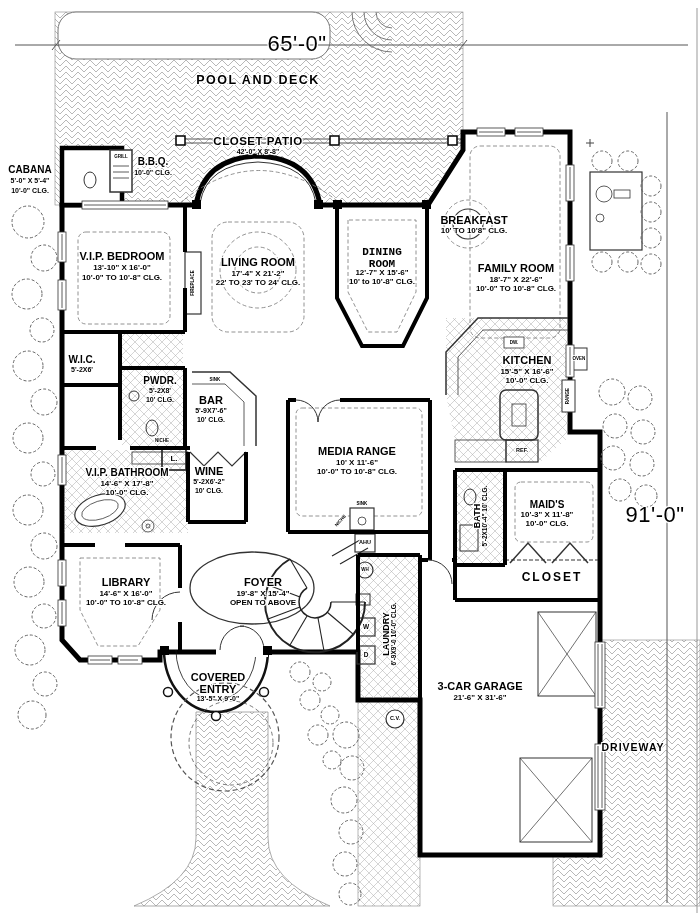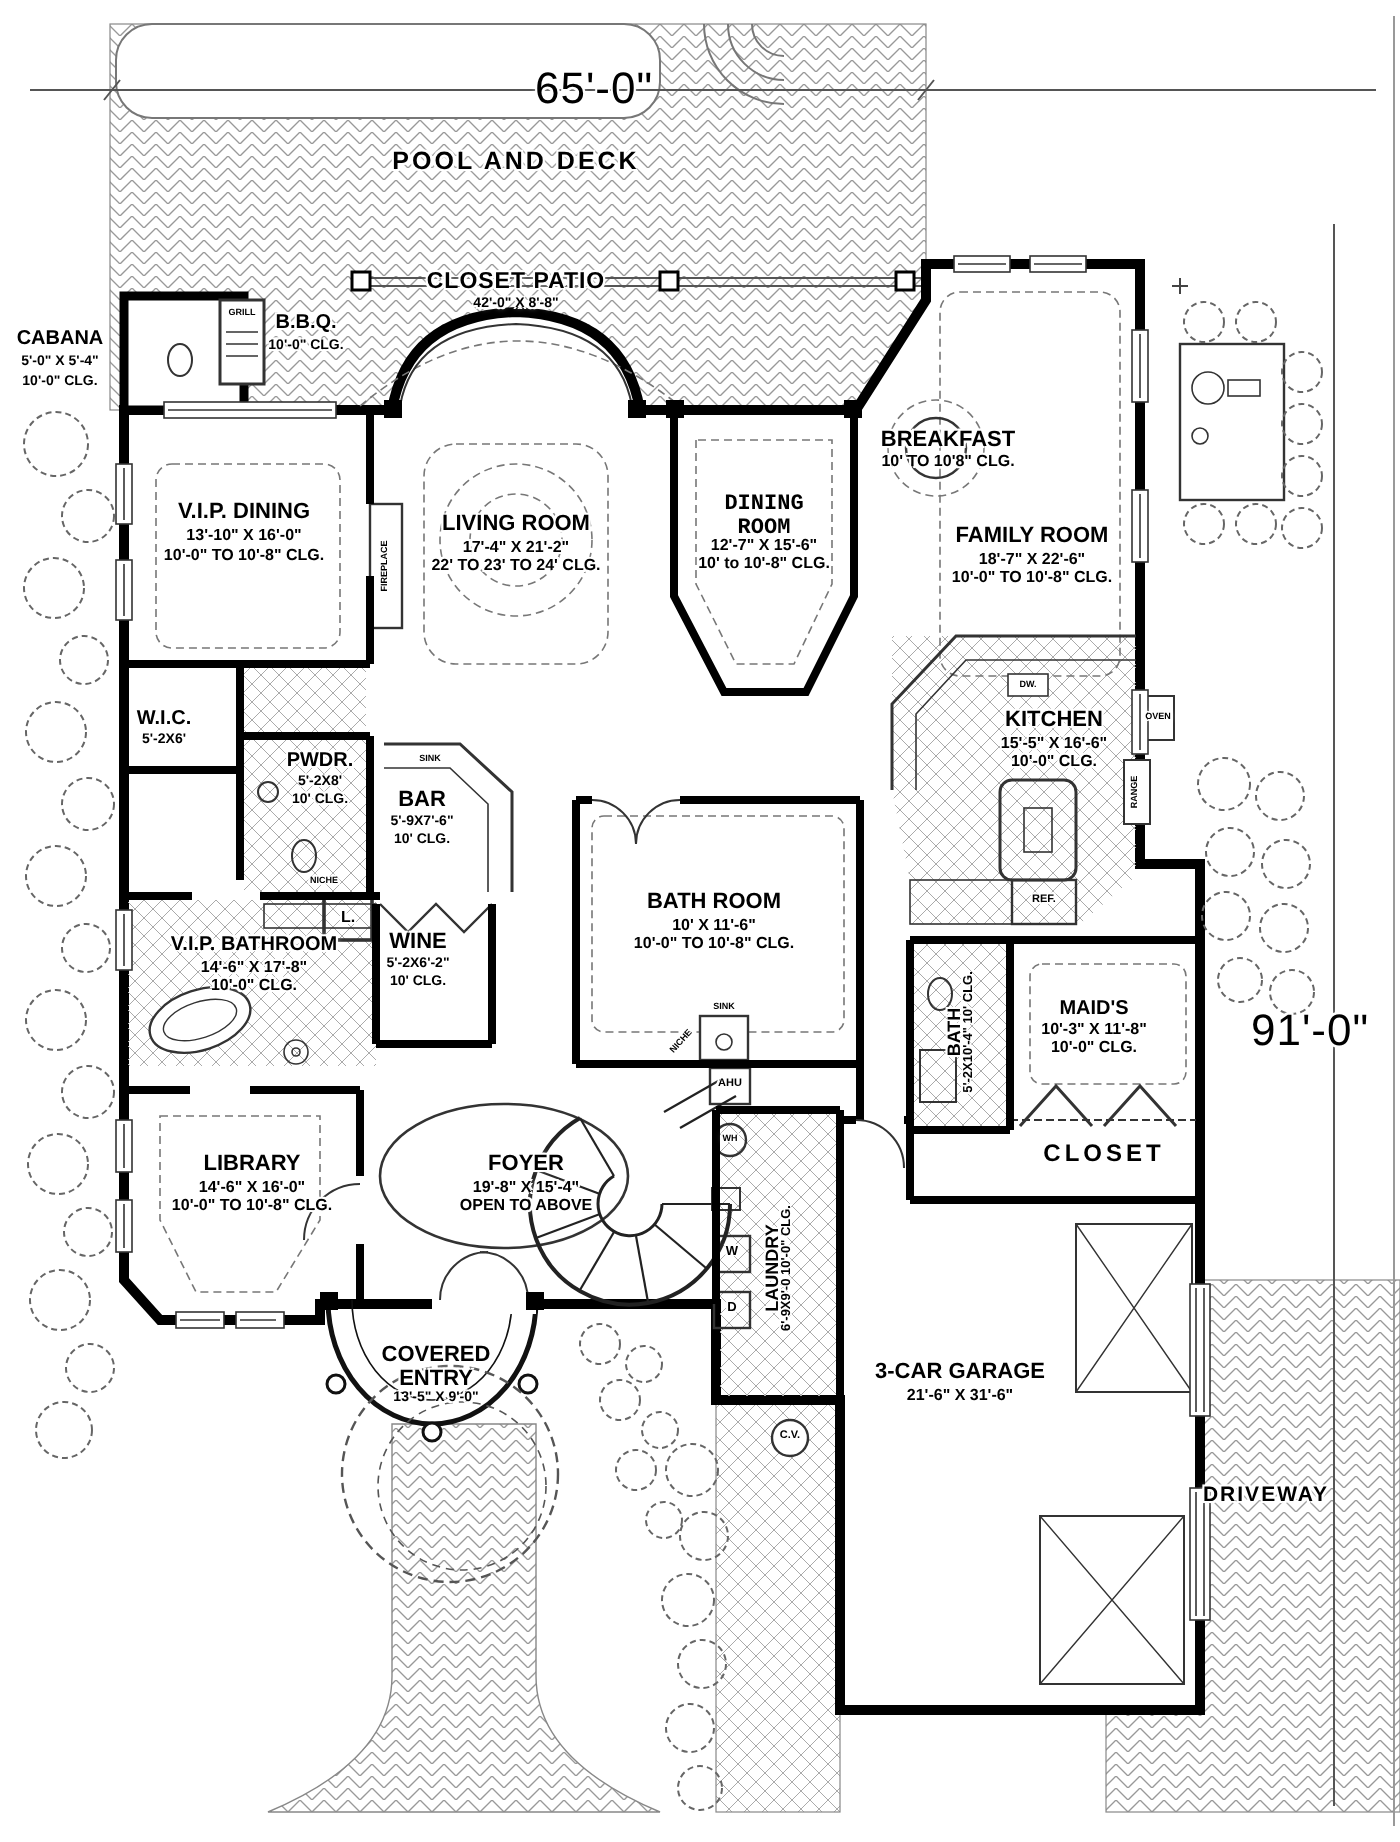--- a/index.html
+++ b/index.html
@@ -332,21 +332,21 @@
 <div class="lbl dr" style="left:633px;top:748px">DRIVEWAY</div>
 <div class="lbl big" style="left:297px;top:44px">65'-0"</div>
 <div class="lbl big" style="left:655px;top:515px">91'-0"</div>
 
 <div class="lbl nm2" style="left:30px;top:170px">CABANA</div>
 <div class="lbl dm2" style="left:30px;top:181px">5'-0" X 5'-4"</div>
 <div class="lbl dm2" style="left:30px;top:191px">10'-0" CLG.</div>
 <div class="lbl nm2" style="left:153px;top:162px">B.B.Q.</div>
 <div class="lbl dm2" style="left:153px;top:173px">10'-0" CLG.</div>
 
-<div class="lbl nm" style="left:122px;top:257px">V.I.P. DINING</div>
+<div class="lbl nm" style="left:122px;top:257px">V.I.P. BEDROOM</div>
 <div class="lbl dm" style="left:122px;top:268px">13'-10" X 16'-0"</div>
 <div class="lbl dm" style="left:122px;top:278px">10'-0" TO 10'-8" CLG.</div>
 
 <div class="lbl nm" style="left:258px;top:263px">LIVING ROOM</div>
 <div class="lbl dm" style="left:258px;top:274px">17'-4" X 21'-2"</div>
 <div class="lbl dm" style="left:258px;top:283px">22' TO 23' TO 24' CLG.</div>
 
 <div class="lbl nm wrap58" style="left:382px;top:259px">DINING ROOM</div>
 <div class="lbl dm" style="left:382px;top:273px">12'-7" X 15'-6"</div>
 <div class="lbl dm" style="left:382px;top:282px">10' to 10'-8" CLG.</div>
@@ -374,21 +374,21 @@
 <div class="lbl dm" style="left:527px;top:381px">10'-0" CLG.</div>
 
 <div class="lbl nm2" style="left:127px;top:473px">V.I.P. BATHROOM</div>
 <div class="lbl dm" style="left:127px;top:484px">14'-6" X 17'-8"</div>
 <div class="lbl dm" style="left:127px;top:493px">10'-0" CLG.</div>
 
 <div class="lbl nm" style="left:209px;top:472px">WINE</div>
 <div class="lbl dm2" style="left:209px;top:482px">5'-2X6'-2"</div>
 <div class="lbl dm2" style="left:209px;top:491px">10' CLG.</div>
 
-<div class="lbl nm" style="left:357px;top:452px">BATH ROOM</div>
+<div class="lbl nm" style="left:357px;top:452px">MEDIA RANGE</div>
 <div class="lbl dm" style="left:357px;top:463px">10' X 11'-6"</div>
 <div class="lbl dm" style="left:357px;top:472px">10'-0" TO 10'-8" CLG.</div>
 
 <div class="lbl nm2" style="left:547px;top:505px">MAID'S</div>
 <div class="lbl dm" style="left:547px;top:515px">10'-3" X 11'-8"</div>
 <div class="lbl dm" style="left:547px;top:524px">10'-0" CLG.</div>
 
 <div class="lbl v" style="left:481px;top:516px">
   <div style="font-size:9px">BATH</div>
   <div style="font-size:6.5px"><span>5'-2X10'-4"</span> <span>10' CLG.</span></div>

